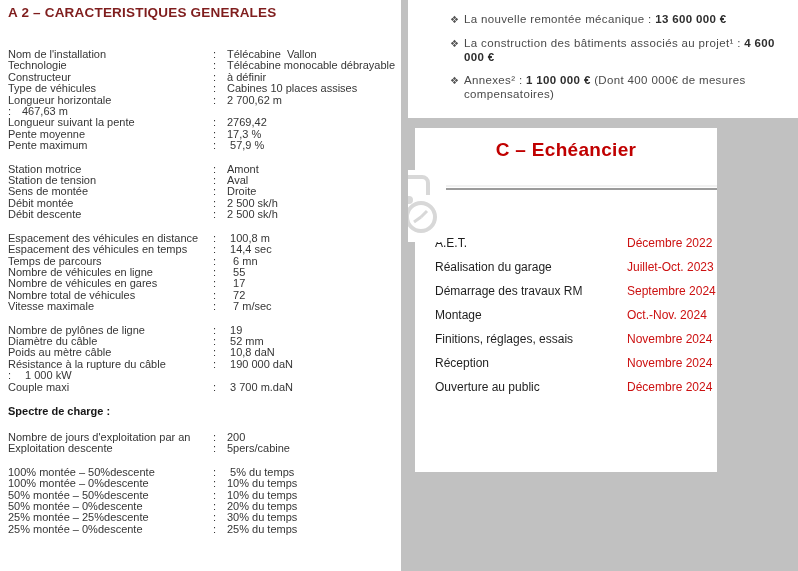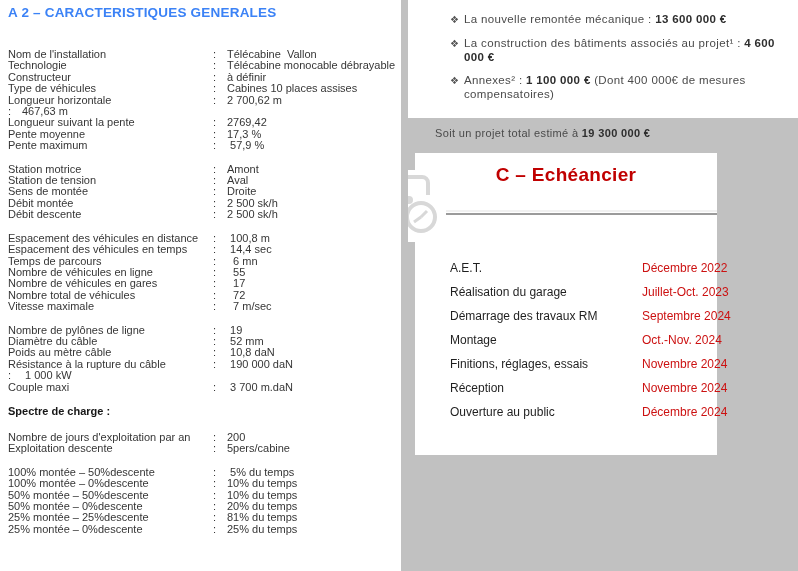--- a/index.html
+++ b/index.html
@@ -8,21 +8,21 @@
     background:#ffffff;
     font-family:"Liberation Sans","DejaVu Sans",sans-serif;
     -webkit-font-smoothing:antialiased;
   }
   
   .left-doc{
     position:absolute;left:0;top:0;width:401px;height:571px;
     background:#ffffff;box-sizing:border-box;padding:5px 0 0 8px;
   }
   .doc-title{
-    margin:0 0 29px 0;font-size:13.5px;font-weight:bold;color:#3b82f6;
+    margin:0 0 29px 0;font-size:13.5px;font-weight:bold;color:#7f1d1d;
     letter-spacing:.2px;white-space:pre;
   }
   .spec-group{margin-bottom:12px;}
   .spec-row{display:flex;font-size:11px;line-height:11.4px;color:#363636;}
   .spec-label{flex:0 0 205px;white-space:pre;}
   .spec-colon{flex:0 0 14px;white-space:pre;}
   .spec-value{white-space:pre;}
   .spec-heading{
     font-size:11px;font-weight:bold;color:#161616;margin:12px 0 15px 0;
     white-space:pre;
@@ -41,32 +41,32 @@
     font-size:11.5px;line-height:14px;letter-spacing:.35px;color:#4a4a4a;
   }
   .bullet-glyph{flex:0 0 14px;font-size:10px;color:#555555;padding-top:1px;}
   .cost-amount{font-weight:bold;color:#2e2e2e;text-align:right;}
   .cost-total{
     padding-left:27px;margin-top:25px;font-size:11px;line-height:14px;
     letter-spacing:.35px;color:#4a4a4a;
   }
   
   .panel{
-    position:absolute;left:14px;top:153px;width:302px;height:302px;
+    position:absolute;left:14px;top:128px;width:302px;height:344px;
     background:#ffffff;z-index:1;box-sizing:border-box;
   }
   .panel-title{
     margin-top:11px;text-align:center;font-size:19px;font-weight:bold;
     color:#c00000;letter-spacing:.3px;
   }
   .panel-rule{
     margin:27px 0 0 15px;height:0;
     border-top:2px solid #9b9b9b;box-shadow:0 -3px 0 #f1f1f1;
   }
-  .sched{margin-top:46px;padding-left:15px;}
+  .sched{margin-top:46px;}
   .sched-row{
     display:flex;padding-left:20px;margin-bottom:10px;
     font-size:12px;line-height:14px;
   }
   .sched-label{flex:0 0 192px;color:#1f1f1f;white-space:pre;}
   .sched-date{color:#cc1111;white-space:pre;}
   
   .watermark{
     position:absolute;left:7px;top:170px;width:38px;height:72px;
     background:#ffffff;overflow:hidden;z-index:2;
@@ -250,21 +250,21 @@
           <span class="spec-value">10% du temps</span>
         </div>
         <div class="spec-row">
           <span class="spec-label">50% montée – 0%descente</span>
           <span class="spec-colon">:</span>
           <span class="spec-value">20% du temps</span>
         </div>
         <div class="spec-row">
           <span class="spec-label">25% montée – 25%descente</span>
           <span class="spec-colon">:</span>
-          <span class="spec-value">81% du temps</span>
+          <span class="spec-value">30% du temps</span>
         </div>
         <div class="spec-row">
           <span class="spec-label">25% montée – 0%descente</span>
           <span class="spec-colon">:</span>
           <span class="spec-value">25% du temps</span>
         </div>
       </div>
     </div>
 </div>
 

